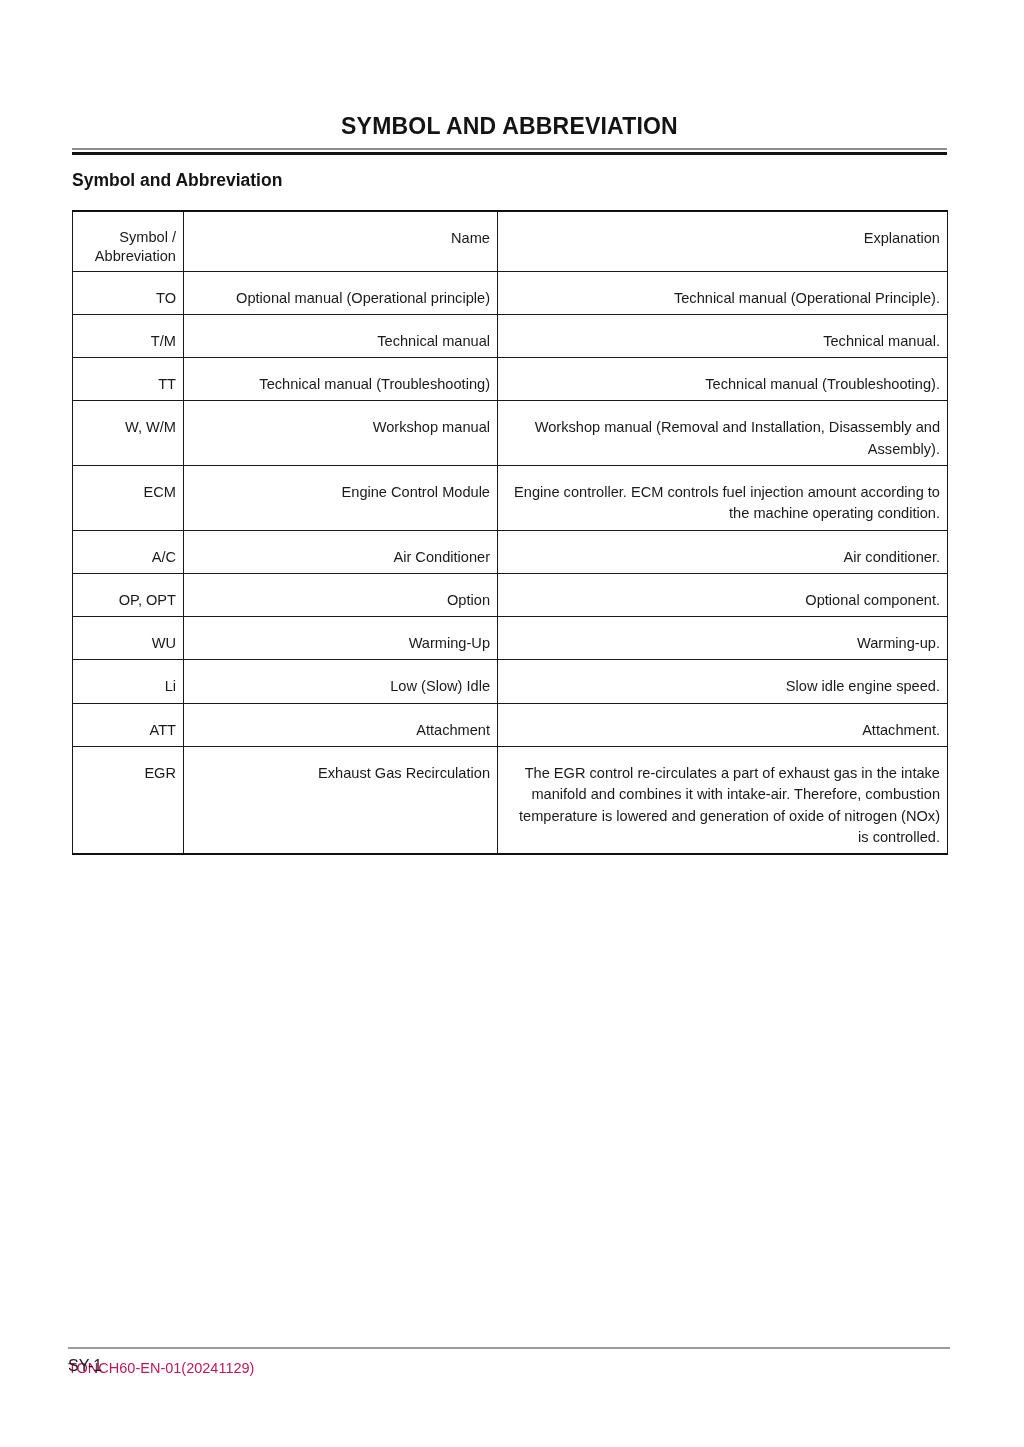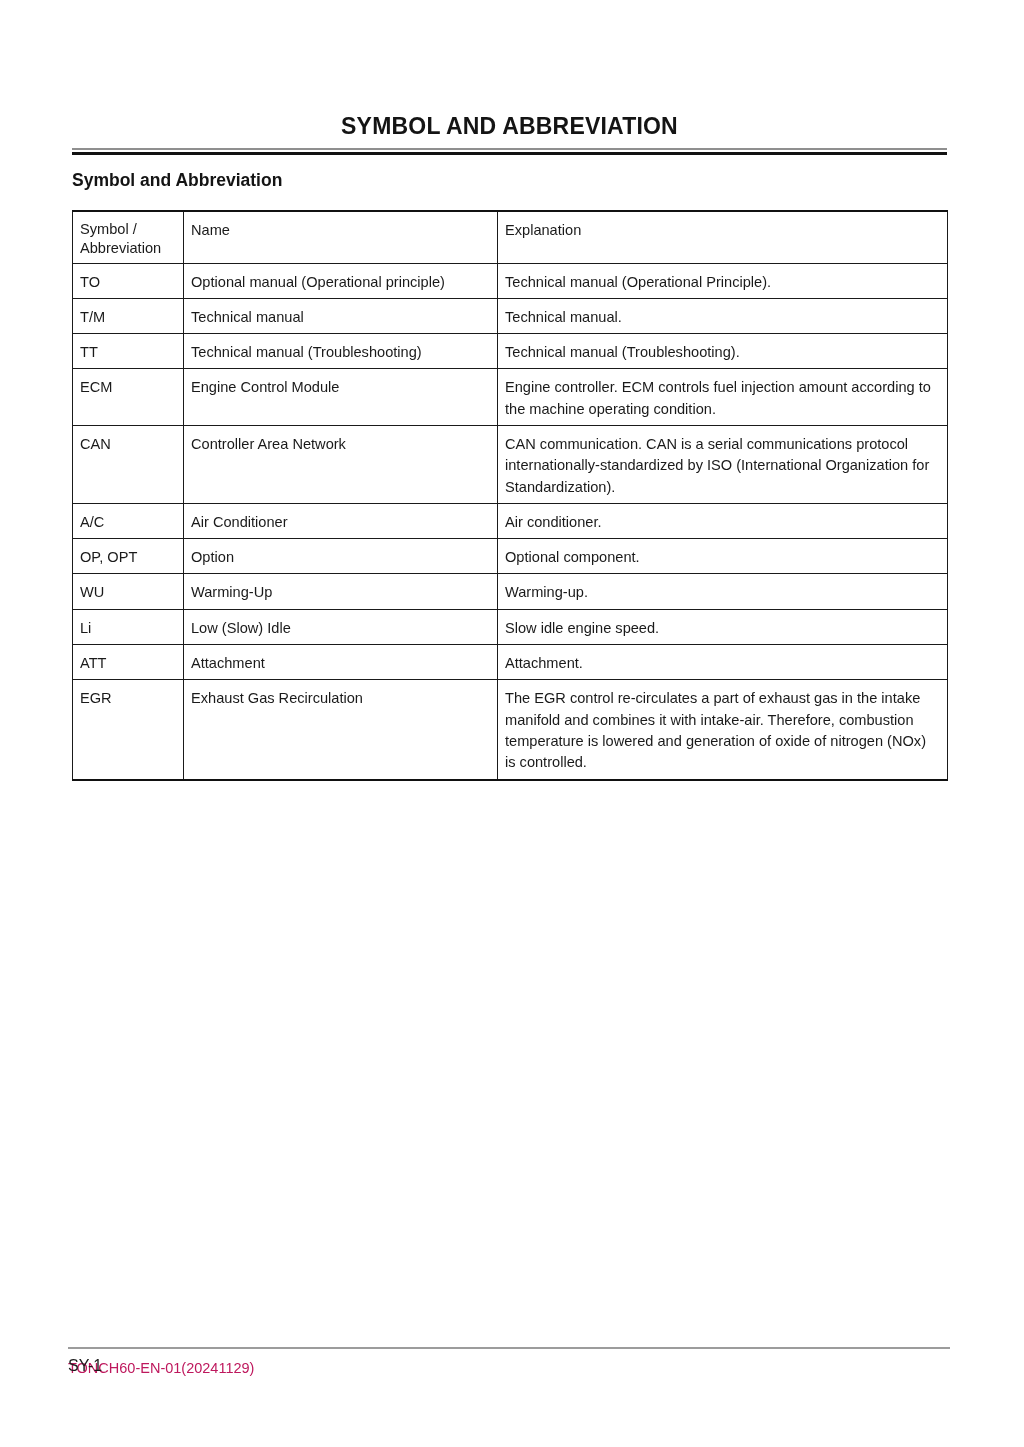--- a/index.html
+++ b/index.html
@@ -76,23 +76,23 @@
   .sym-table col.c1 { width: 111px; }
   .sym-table col.c2 { width: 314px; }
   .sym-table col.c3 { width: 450px; }
 
   .sym-table th,
   .sym-table td {
     border-top: 1.4px solid #1a1a1a;
     border-bottom: 1.4px solid #1a1a1a;
     border-left: 1.4px solid #1a1a1a;
     border-right: 1.4px solid #1a1a1a;
-    padding: 8px 7px 5px 7px;
+    padding: 16px 7px 5px 7px;
     vertical-align: top;
-    text-align: left;
+    text-align: right;
     font-weight: normal;
     line-height: 1.46;
   }
   .sym-table thead th {
     border-top: 2.6px solid #111111;
   }
   .sym-table thead th.hcell {
     padding-bottom: 4px;
   }
   .sym-table tbody tr:last-child td {
@@ -168,30 +168,30 @@
           <td>T/M</td>
           <td>Technical manual</td>
           <td>Technical manual.</td>
         </tr>
         <tr>
           <td>TT</td>
           <td>Technical manual (Troubleshooting)</td>
           <td>Technical manual (Troubleshooting).</td>
         </tr>
         <tr>
+          <td>W, W/M</td>
+          <td>Workshop manual</td>
+          <td>Workshop manual (Removal and Installation, Disassembly and Assembly).</td>
+        </tr>
+        <tr>
           <td>ECM</td>
           <td>Engine Control Module</td>
           <td>Engine controller. ECM controls fuel injection amount according to the machine operating condition.</td>
         </tr>
         <tr>
-          <td>CAN</td>
-          <td>Controller Area Network</td>
-          <td>CAN communication. CAN is a serial communications protocol internationally-standardized by ISO (International Organization for Standardization).</td>
-        </tr>
-        <tr>
           <td>A/C</td>
           <td>Air Conditioner</td>
           <td>Air conditioner.</td>
         </tr>
         <tr>
           <td>OP, OPT</td>
           <td>Option</td>
           <td>Optional component.</td>
         </tr>
         <tr>

